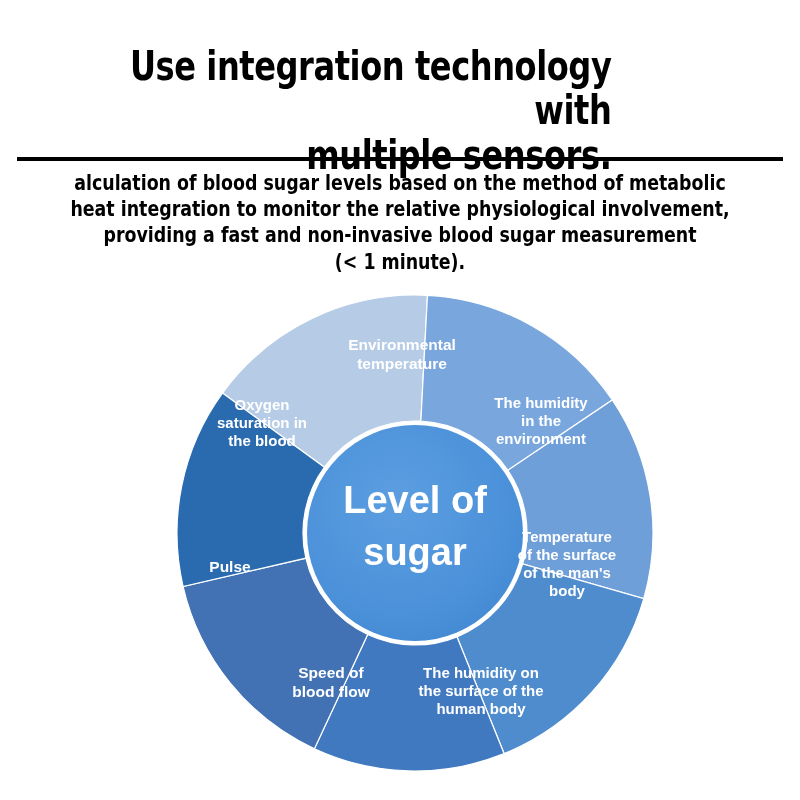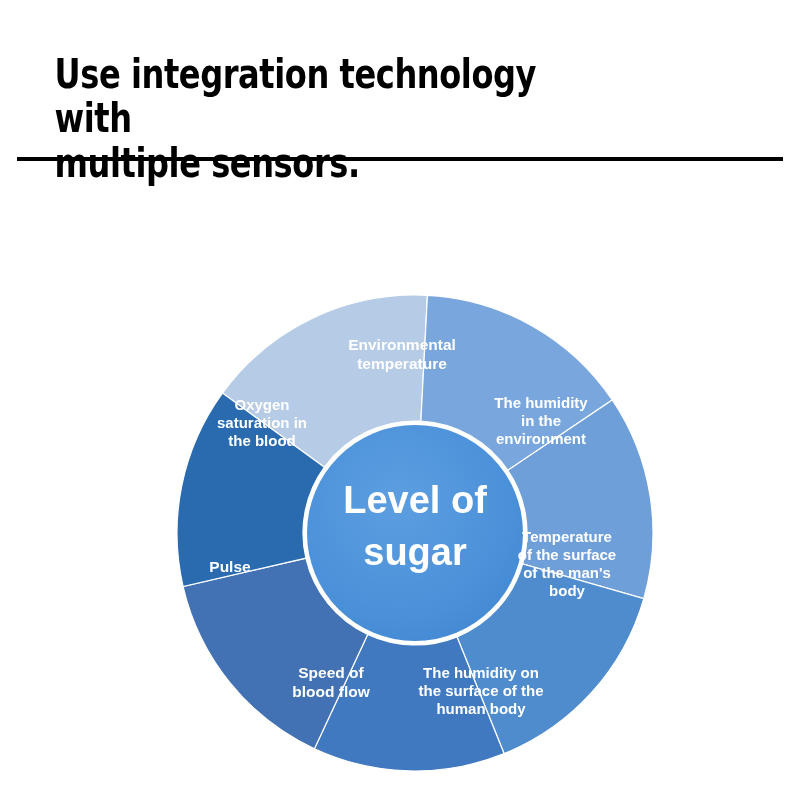--- a/index.html
+++ b/index.html
@@ -19,24 +19,24 @@
     width: 800px;
     height: 800px;
     position: relative;
     background: #ffffff;
     box-sizing: border-box;
   }
 
   
   .header-block {
     position: absolute;
-    top: 52px;
+    top: 44px;
     left: 0;
     width: 666px;
-    text-align: left;
+    text-align: right;
   }
   .headline {
     font-family: "DejaVu Sans Condensed", "Liberation Sans Narrow", "Liberation Sans", sans-serif;
     font-weight: 700;
     font-size: 41px;
     line-height: 1.08;
     letter-spacing: -0.5px;
     color: #000000;
     margin: 0 auto;
     width: 640px;
@@ -110,20 +110,26 @@
 
 <div class="slide">
 
   <div class="header-block">
     <h1 class="headline">Use integration technology with
 multiple sensors.</h1>
   </div>
 
   <div class="divider"></div>
 
+  <div class="body-block">
+    <p class="body-text">alculation of blood sugar levels based on the method of metabolic
+heat integration to monitor the relative physiological involvement,
+providing a fast and non-invasive blood sugar measurement
+(&lt; 1 minute).</p>
+  </div>
 
   <div class="wheel-wrap">
     <svg class="wheel-svg" viewBox="0 0 478 490">
       <defs>
         <radialGradient id="centerGrad" cx="42%" cy="36%" r="78%">
           <stop offset="0%" stop-color="#5c9ee0"></stop>
           <stop offset="70%" stop-color="#4a90d9"></stop>
           <stop offset="100%" stop-color="#3f85cf"></stop>
         </radialGradient>
       </defs>

